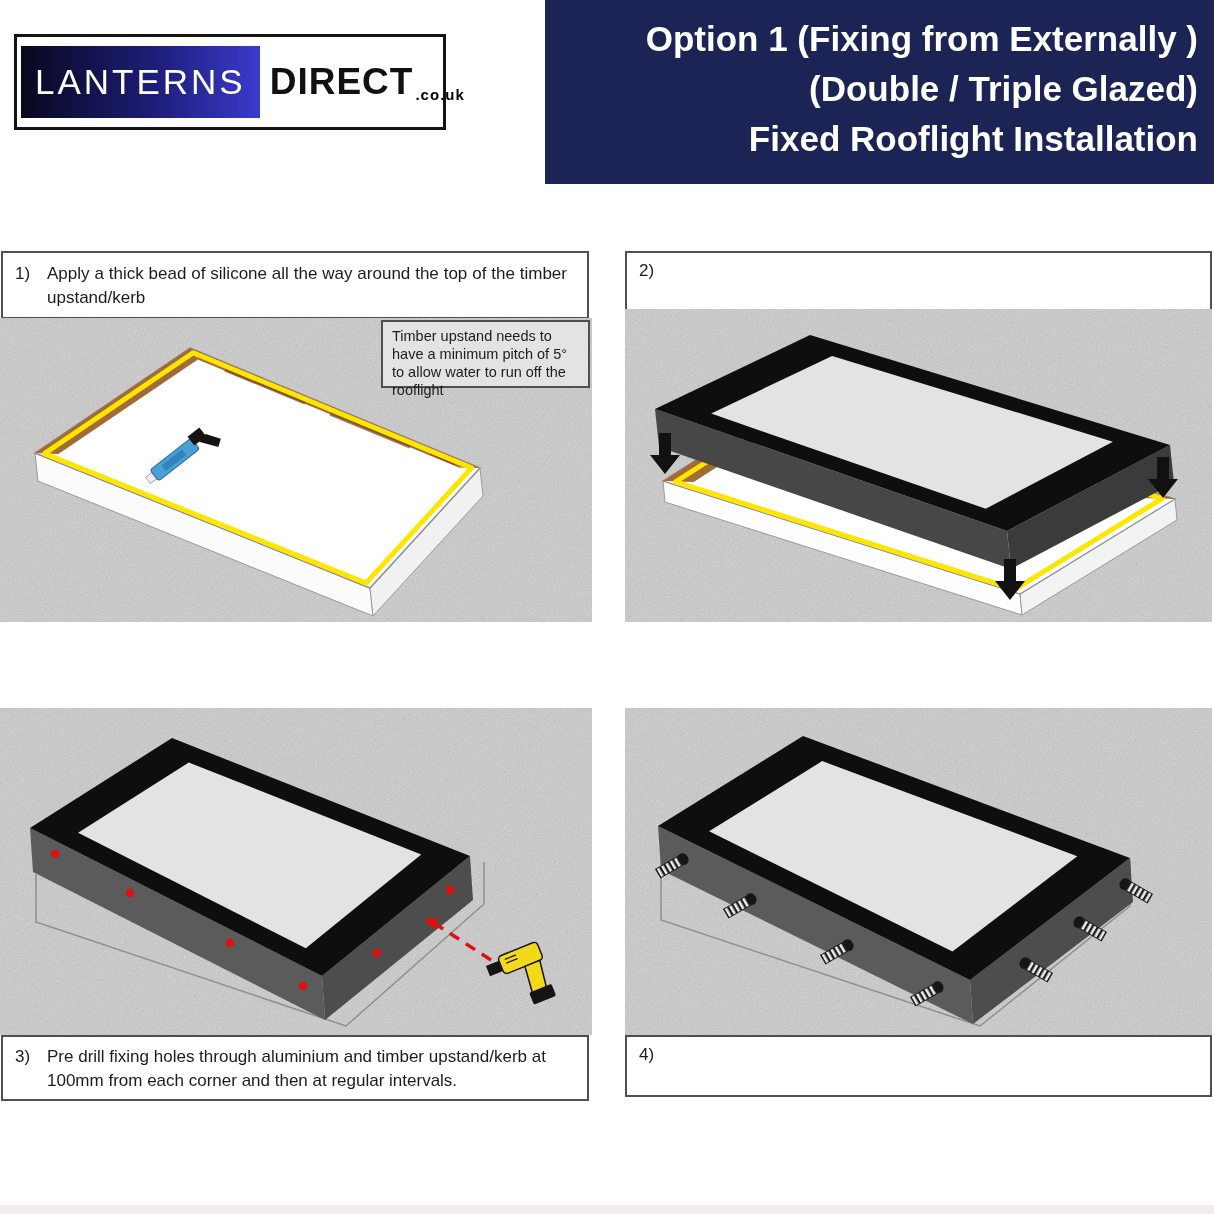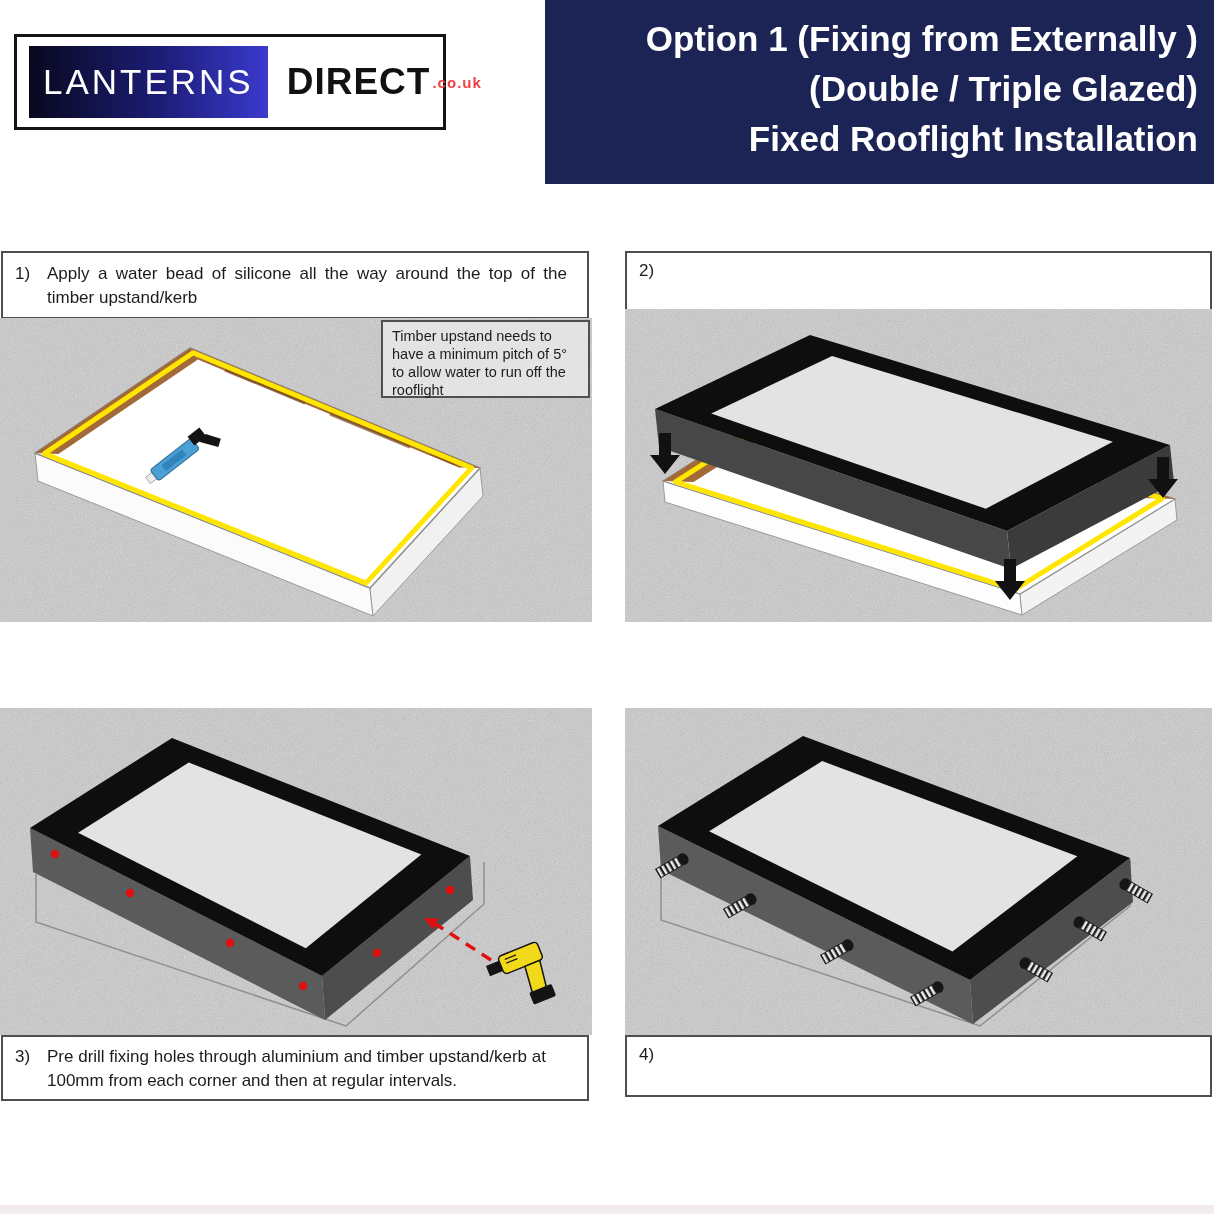--- a/index.html
+++ b/index.html
@@ -1,44 +1,44 @@
 <!DOCTYPE html>
 <html><head>
 <meta charset="utf-8">
 <style>
   html,body{margin:0;padding:0;background:#fff;}
   body{width:1214px;height:1214px;position:relative;font-family:"Liberation Sans",sans-serif;overflow:hidden;}
   .abs{position:absolute;}
 
   
   .logo-box{left:14px;top:34px;width:432px;height:96px;border:3px solid #141414;background:#fff;
-    display:flex;align-items:center;padding:0 0 0 12px;box-sizing:border-box;}
+    display:flex;align-items:center;padding:0 0 0 4px;box-sizing:border-box;}
   .logo-blue{display:inline-flex;align-items:center;justify-content:center;height:72px;padding:0 14px;
     background:linear-gradient(90deg,#08081f 0%,#1d1d77 55%,#3a3acd 100%);
     color:#fff;font-size:35px;font-weight:500;letter-spacing:3px;}
-  .logo-right{display:flex;align-items:center;margin-left:19px;}
+  .logo-right{display:flex;align-items:flex-end;margin-left:10px;}
   .logo-dark{color:#111;font-size:37px;font-weight:800;letter-spacing:1px;}
-  .logo-suffix{color:#ef4444;font-size:15px;font-weight:700;letter-spacing:1px;margin-left:2px;}
+  .logo-suffix{color:#000000;font-size:15px;font-weight:700;letter-spacing:1px;margin-left:2px;}
 
   .title-bar{left:545px;top:0;width:669px;height:184px;background:#1b2454;color:#fff;
     text-align:right;box-sizing:border-box;padding:14px 16px 0 11px;}
   .title-line{font-size:35px;line-height:50px;font-weight:600;letter-spacing:0px;}
 
   
   .cb{background:#fff;border:2px solid #4f4f4f;box-sizing:border-box;display:flex;
     font-size:17px;line-height:24px;color:#1c1c1c;}
   .cb .num{flex:none;width:32px;}
   .cb .txt{max-width:520px;}
   .cb1{left:1px;top:251px;width:588px;height:68px;padding:9px 12px;}
   .cb1 .txt{text-align:justify;}
   .cb2{left:625px;top:251px;width:587px;height:61px;padding:6px 12px;}
   .cb3{left:1px;top:1035px;width:588px;height:66px;padding:8px 12px;}
   .cb4{left:625px;top:1035px;width:587px;height:62px;padding:6px 12px;}
 
-  .note-box{left:381px;top:320px;width:209px;height:78px;background:#e3e3e3;border:2px solid #4f4f4f;
+  .note-box{left:381px;top:320px;width:209px;height:68px;background:#e3e3e3;border:2px solid #4f4f4f;
     box-sizing:border-box;padding:5px 9px;font-size:14.5px;line-height:18px;color:#1c1c1c;}
 
   .pimg{position:absolute;display:block;}
   .bottom-tint{left:0;top:1205px;width:1214px;height:9px;background:#f3ecee;}
 </style>
 </head>
 <body>
 
 <div class="abs logo-box">
   <span class="logo-blue">LANTERNS</span>
@@ -49,21 +49,21 @@
 </div>
 
 <div class="abs title-bar">
   <div class="title-line">Option 1 (Fixing from Externally )</div>
   <div class="title-line">(Double / Triple Glazed)</div>
   <div class="title-line">Fixed Rooflight Installation</div>
 </div>
 
 <div class="abs cb cb1">
   <span class="num">1)</span>
-  <span class="txt">Apply a water bead of silicone all the way around the top of the timber upstand/kerb</span>
+  <span class="txt">Apply a thick bead of silicone all the way around the top of the timber upstand/kerb</span>
 </div>
 
 <svg class="pimg" style="left:0;top:318px" width="592" height="304" viewBox="0 0 592 304">
   <defs>
     <filter id="nz1" x="0" y="0" width="100%" height="100%">
       <feTurbulence type="fractalNoise" baseFrequency="0.9" numOctaves="2" stitchTiles="stitch"></feTurbulence>
       <feColorMatrix type="saturate" values="0"></feColorMatrix>
     </filter>
   </defs>
   <rect width="592" height="304" fill="#cdcdcd"></rect>

